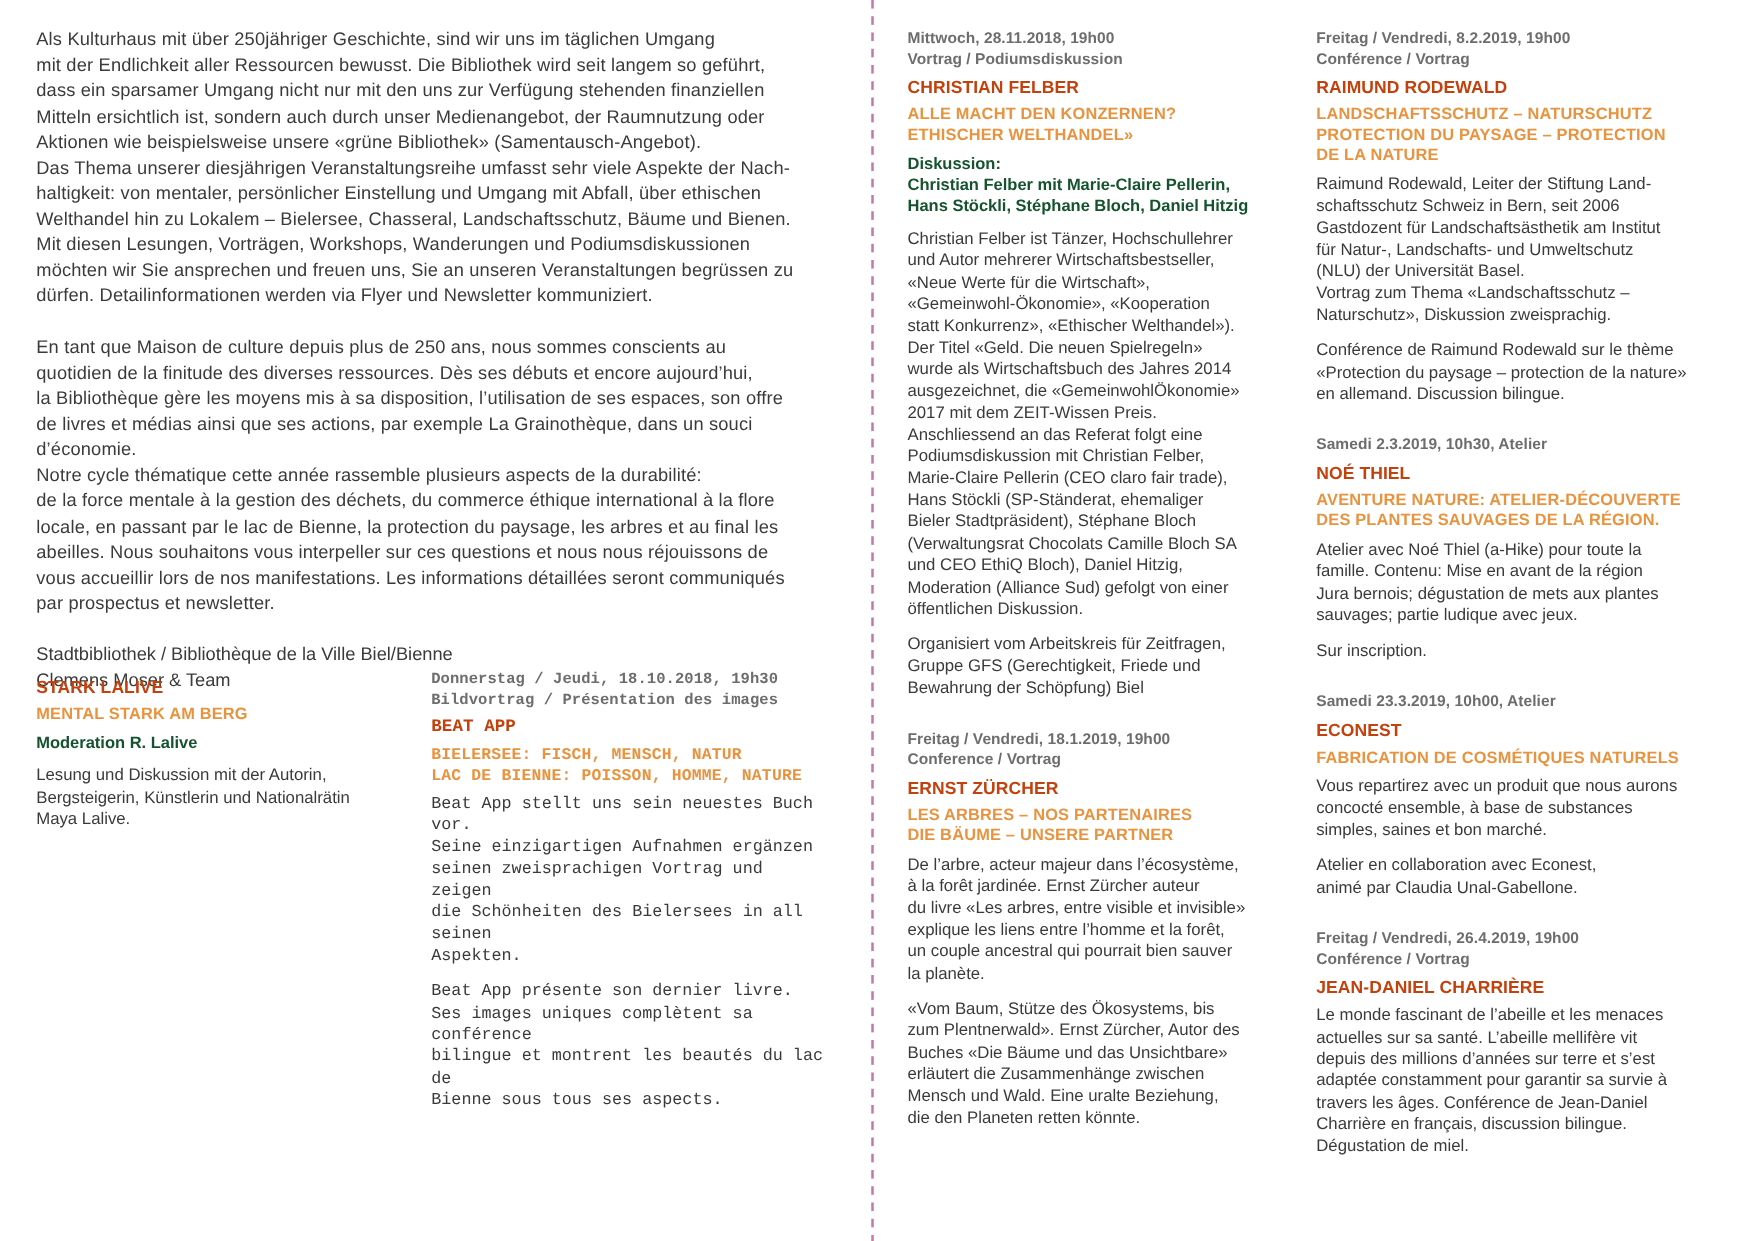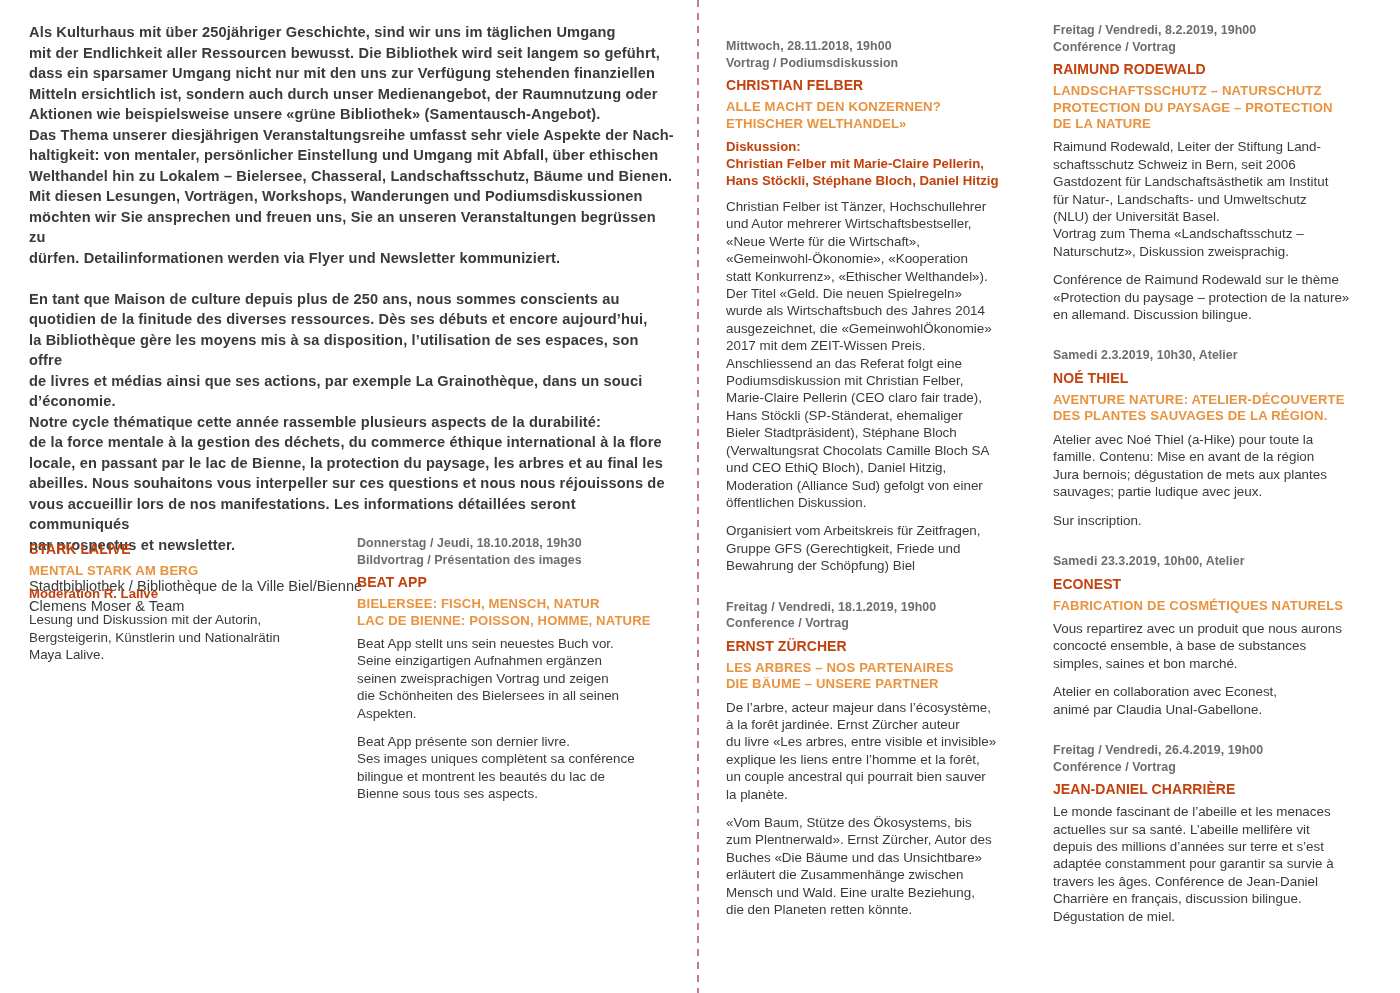--- a/index.html
+++ b/index.html
@@ -46,21 +46,20 @@
     top: 22px;
     width: 645px;
   }
   .intro-para {
     font-size: 14.6px;
     line-height: 20.5px;
     color: #3a3a3a;
     letter-spacing: 0.01em;
     margin: 0;
     white-space: pre-line;
-    font-weight: bold;
   }
   .intro-para + .intro-para { margin-top: 20.5px; }
   .intro-sign {
     font-size: 14.6px;
     line-height: 20.5px;
     color: #3a3a3a;
     margin: 0;
     margin-top: 20.5px;
     white-space: pre-line;
   }
@@ -90,40 +89,40 @@
     font-weight: bold;
     color: #e8933f;
     letter-spacing: 0.012em;
     white-space: pre-line;
     margin: 0 0 6px 0;
   }
   .ev-meta {
     font-size: 13.2px;
     line-height: 17px;
     font-weight: bold;
-    color: #c2410c;
+    color: #14532d;
     margin: 0 0 9px 0;
     white-space: pre-line;
   }
   .ev-body {
     font-size: 13.4px;
     line-height: 17.4px;
     color: #3a3a3a;
     margin: 0 0 11px 0;
     white-space: pre-line;
   }
   .ev-body:last-child { margin-bottom: 0; }
 
   
   .col {
     position: absolute;
   }
   .col-left-1  { left: 29px;   top: 535px; width: 300px; }
-  .col-left-2  { left: 357px;  top: 535px; width: 320px; }
-  .col-mid     { left: 726px;  top: 38px;  width: 288px; }
+  .col-left-2  { left: 345px;  top: 535px; width: 320px; font-family: Liberation Mono, monospace; }
+  .col-mid     { left: 726px;  top: 22px;  width: 288px; }
   .col-right   { left: 1053px; top: 22px;  width: 320px; }
 
   .spacer-lg { height: 24px; }
 </style>
 </head>
 <body>
 
 <div class="page">
 
   <div class="fold-line"></div>

